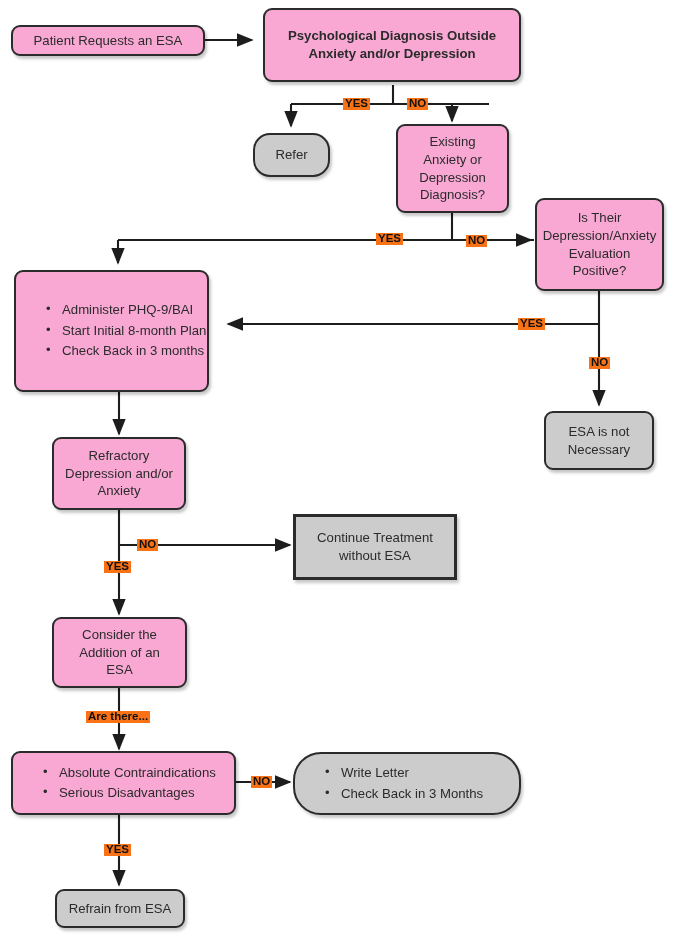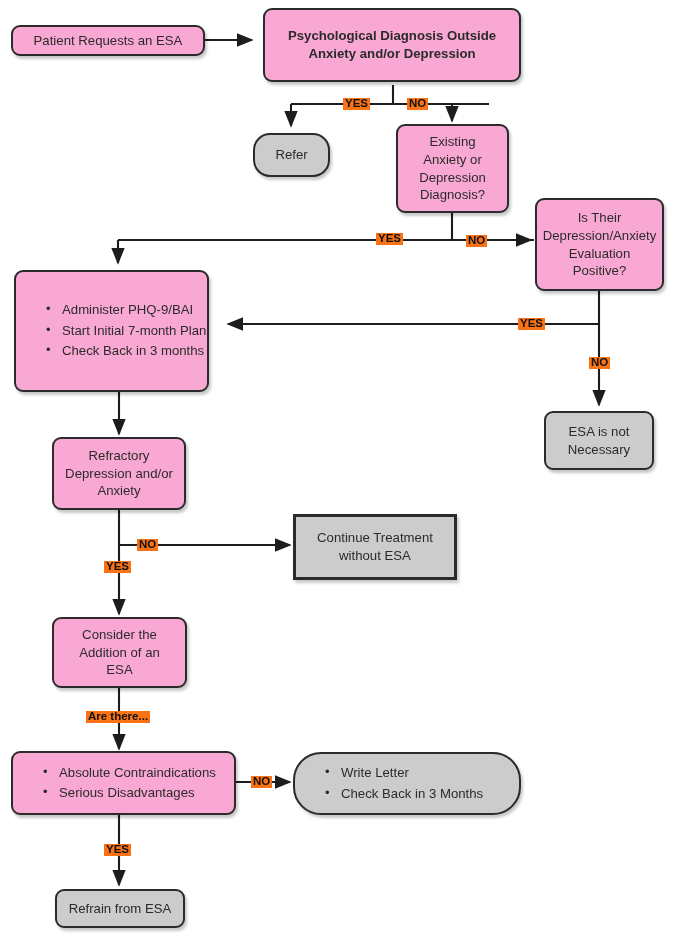--- a/index.html
+++ b/index.html
@@ -167,21 +167,21 @@
   </div>
 
   <div class="node terminal" style="left:544px; top:411px; width:110px; height:59px;">
     <span class="line">ESA is not</span>
     <span class="line">Necessary</span>
   </div>
 
   <div class="node bullets" style="left:14px; top:270px; width:195px; height:122px;">
     <ul>
       <li>Administer PHQ-9/BAI</li>
-      <li>Start Initial 7-month Plan</li>
+      <li>Start Initial 8-month Plan</li>
       <li>Check Back in 3 months</li>
     </ul>
   </div>
 
   <div class="node" style="left:52px; top:437px; width:134px; height:73px;">
     <span class="line">Refractory</span>
     <span class="line">Depression and/or</span>
     <span class="line">Anxiety</span>
   </div>
 

